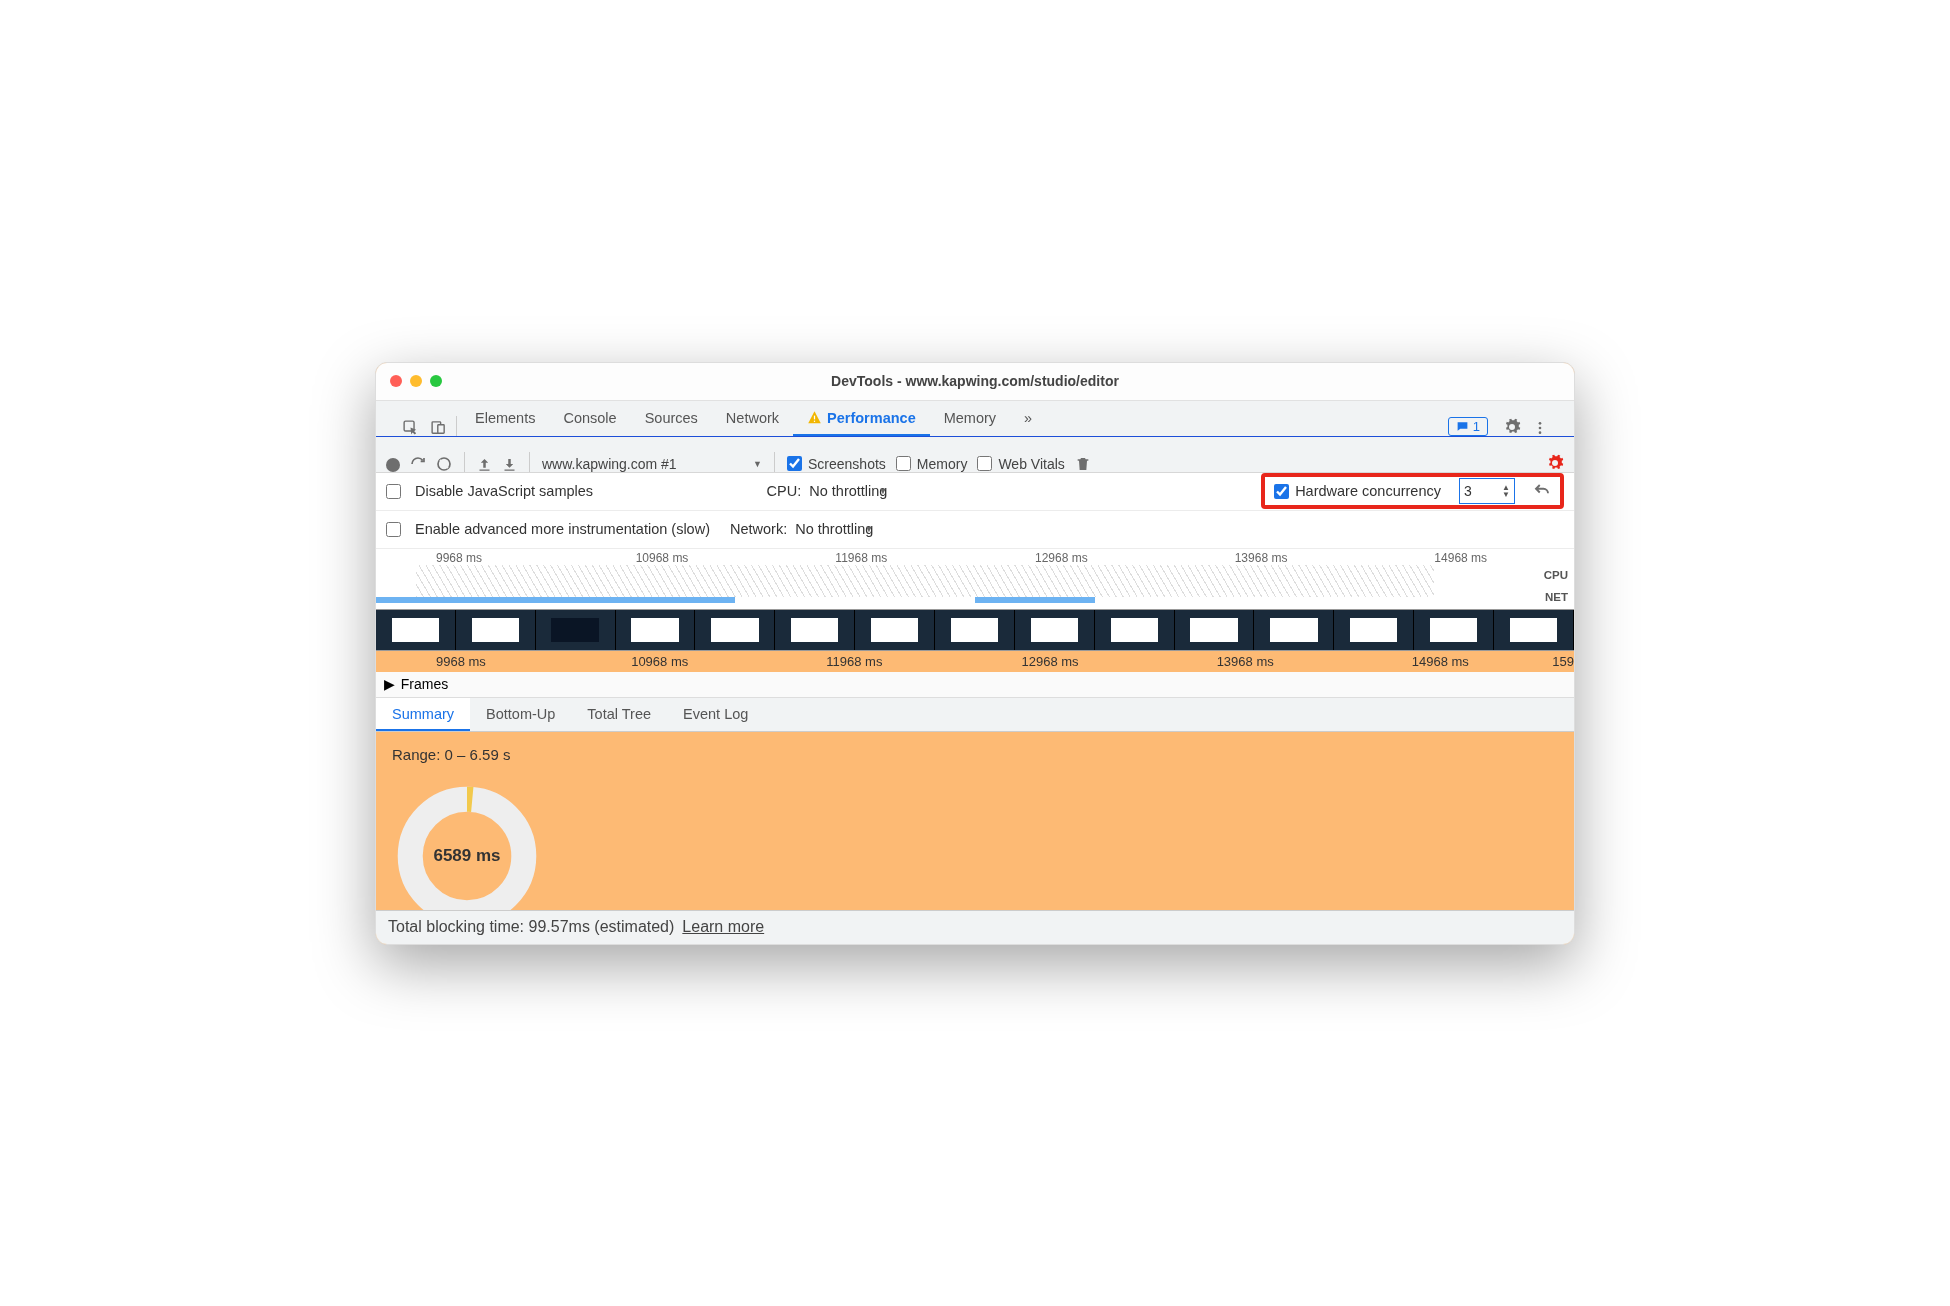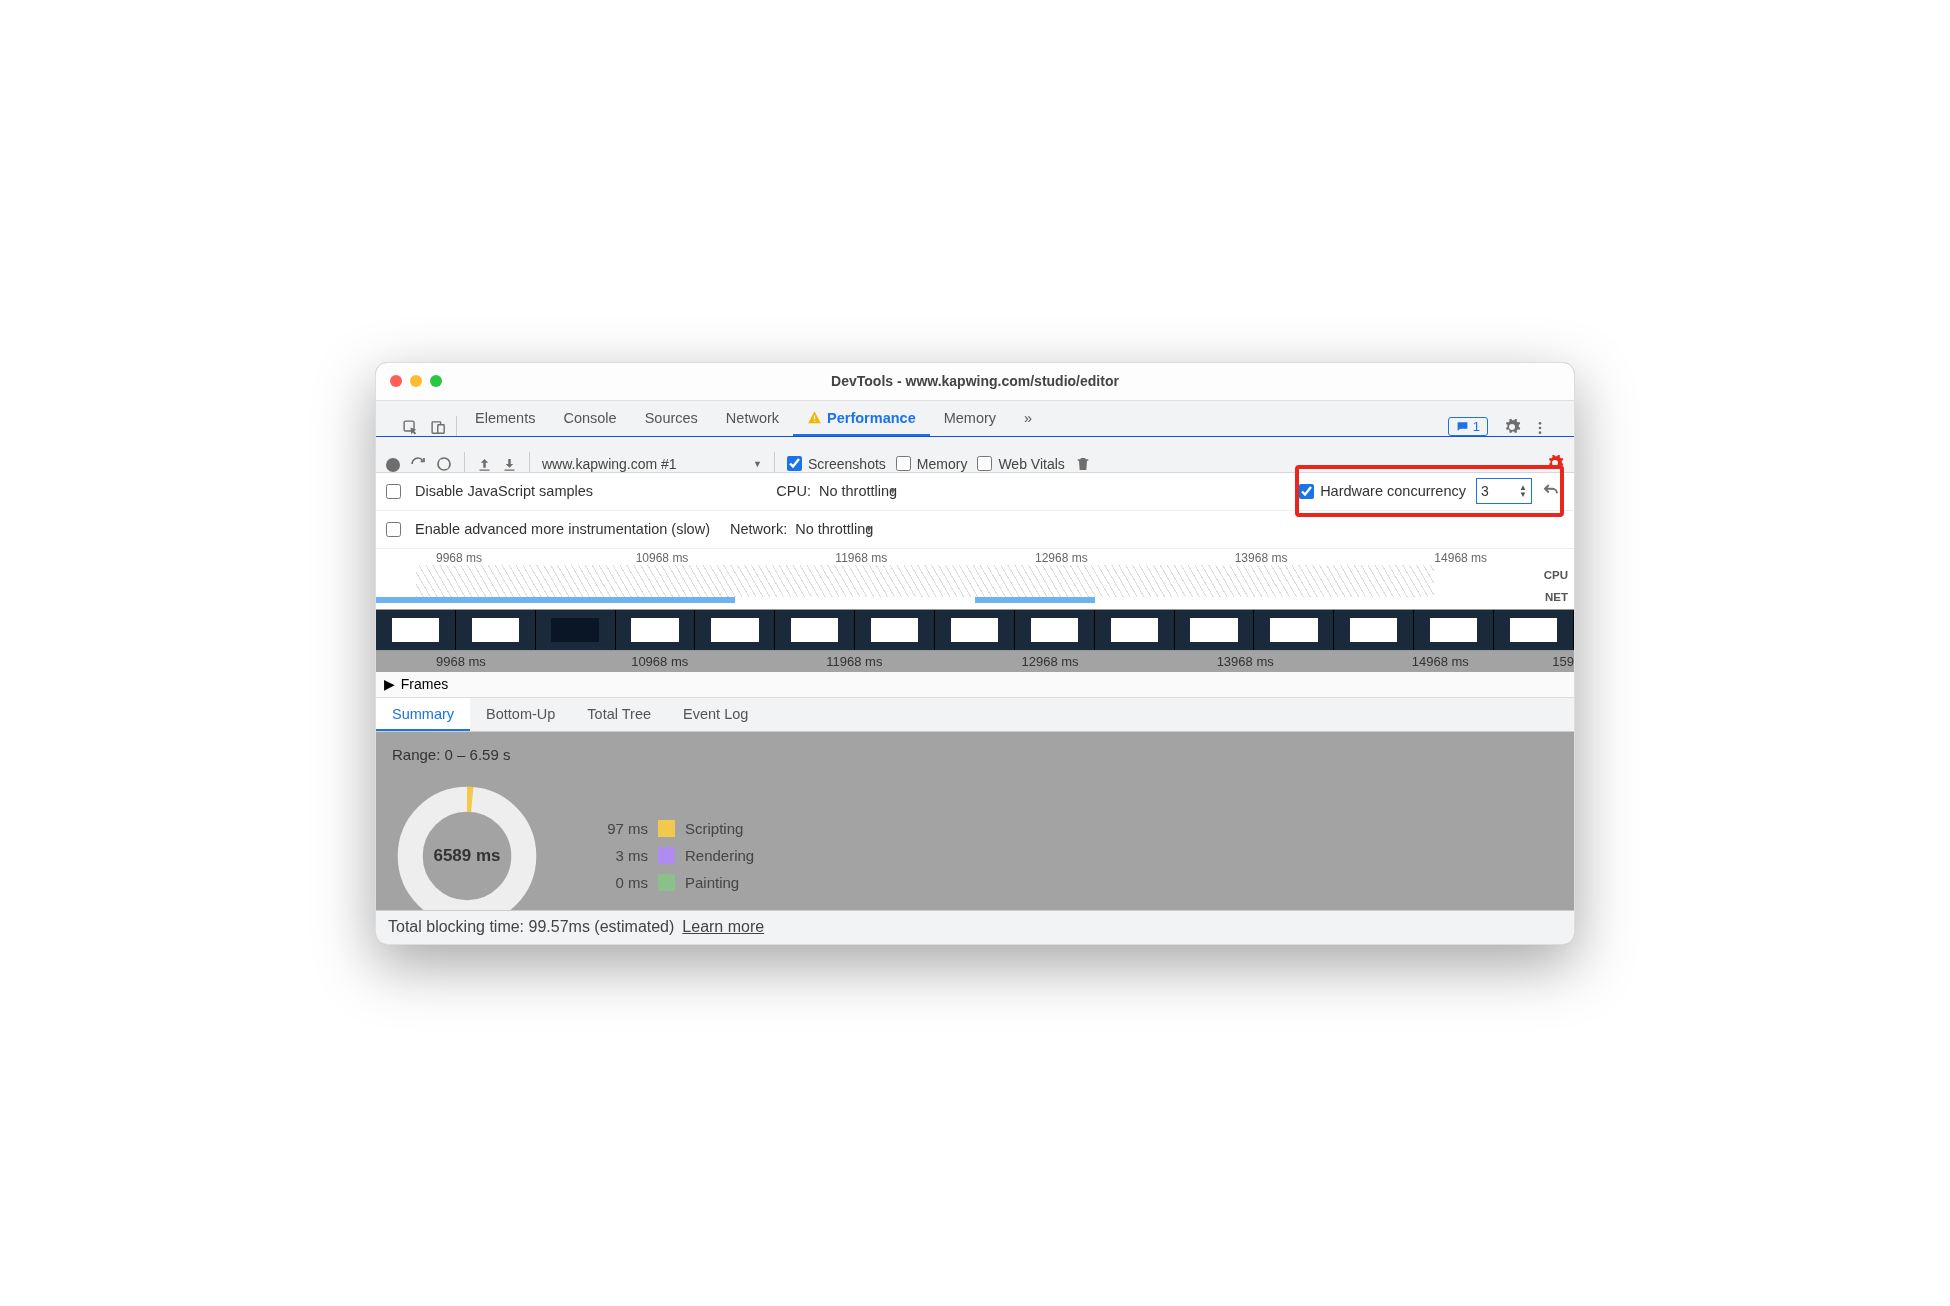--- a/index.html
+++ b/index.html
@@ -1,17 +1,17 @@
 <!DOCTYPE html>
 <html><head>
 <meta charset="utf-8">
 <style>
 * { margin:0; padding:0; box-sizing:border-box; font-family:-apple-system,BlinkMacSystemFont,"Segoe UI",Helvetica,Arial,sans-serif; }
 body { background:#fff; display:flex; align-items:center; justify-content:center; height:100vh; }
-.window { width:1200px; background:#a3a3a3; border-radius:12px; box-shadow:0 20px 60px rgba(0,0,0,0.35); overflow:hidden; border:1px solid #ddd; }
+.window { width:1200px; background:#fdba74; border-radius:12px; box-shadow:0 20px 60px rgba(0,0,0,0.35); overflow:hidden; border:1px solid #ddd; }
 .titlebar { display:flex; align-items:center; height:38px; background:#fdfdfd; border-bottom:1px solid #e1e1e1; position:relative; }
 .traffic { display:flex; gap:8px; padding-left:14px; }
 .dot { width:12px; height:12px; border-radius:50%; }
 .dot.r{background:#ff5f57}.dot.y{background:#febc2e}.dot.g{background:#28c840}
 .title { position:absolute; left:0; right:0; text-align:center; font-size:14px; font-weight:600; color:#444; }
 .tabs { display:flex; align-items:flex-end; height:36px; border-bottom:1px solid #1d4ed8; background:#f1f3f4; padding:0 20px; font-size:14.5px; color:#555; }
 .tabs .ico { width:28px; display:flex; align-items:center; justify-content:center; color:#6e6e6e; }
 .tabs .sep { width:1px; height:20px; background:#ccc; margin:0 4px; }
 .tab { padding:0 14px; height:36px; display:flex; align-items:center; cursor:pointer; gap:5px; }
 .tab.active { color:#1a73e8; border-bottom:2px solid:#1a73e8; box-shadow:inset 0 -2px 0 #1a73e8;font-weight:bold; }
@@ -20,21 +20,21 @@
 .toolbar { display:flex; align-items:flex-end; height:36px; border-bottom:1px solid #d7d7d7; background:#f1f3f4; padding:0 10px; font-size:14px; color:#444; gap:10px; }
 .toolbar .sep{width:1px;height:20px;background:#ccc;margin:0 2px}
 .recdot{width:14px;height:14px;border-radius:50%;background:#6e6e6e}
 .ibtn{color:#6e6e6e;display:flex;align-items:center}
 .dd{position:relative;display:flex;align-items:center}
 .dd::after{content:'▼';font-size:9px;color:#666;position:absolute;right:0}
 input[type=checkbox]{width:15px;height:15px;accent-color:#1a73e8;margin-right:6px;vertical-align:middle}
 .cbx{display:flex;align-items:center;gap:0px}
 .optrow{display:flex;align-items:center;height:38px;padding:0 10px;font-size:14.5px;color:#333;gap:20px;border-bottom:1px solid #ececec;background:#fff}
 .optrow .grp{display:flex;align-items:center;gap:8px}
-.highlight{border:4px solid #e8261b;border-radius:4px;padding:2px 0;display:flex;align-items:center;gap:10px;height:52px}
+.highlight{border:4px solid #e8261b;border-radius:4px;padding:2px 9px;display:flex;align-items:center;gap:18px;height:36px}
 .numinput{width:56px;height:26px;border:1px solid #1a73e8;display:flex;align-items:center;padding:0 4px;font-size:14px;justify-content:space-between}
 .stepper{display:flex;flex-direction:column;font-size:8px;line-height:7px;color:#555}
 .timeline{position:relative;height:60px;background:#fff}
 .tickrow{display:flex;font-size:12px;color:#666;padding:2px 0 0 0}
 .tickrow span{flex:1;text-align:left;padding-left:60px}
 .timeline .lbl{position:absolute;right:6px;font-size:11.5px;font-weight:700;color:#555}
 .hatch{height:32px;background:repeating-linear-gradient(60deg,#bbb 0,#bbb 1px,transparent 1px,transparent 6px);opacity:.5;margin:0 140px 0 40px}
 .netbar{height:6px;background:linear-gradient(90deg,#6db3f2 0 30%,transparent 30% 50%,#6db3f2 50% 60%,transparent 60%)}
 .thumbs{display:flex;height:42px;background:#111;border-top:1px solid #999;border-bottom:1px solid #999}
 .thumb{flex:1;border-right:1px solid #000;background:#1a2a3a;position:relative;display:flex;align-items:center;justify-content:center}
@@ -282,37 +282,20 @@
   <div class="summary">
     <div>Range: 0 – 6.59 s</div>
     <div class="chartwrap">
       <div class="donut">
         <svg width="150" height="150" viewBox="0 0 42 42">
           <circle cx="21" cy="21" r="15.9" fill="none" stroke="#eee" stroke-width="7"></circle>
           <circle cx="21" cy="21" r="15.9" fill="none" stroke="#f2c94c" stroke-width="7" stroke-dasharray="1.5 98.5" stroke-dashoffset="0"></circle>
         </svg>
         <div class="c">6589 ms</div>
       </div>
-      <div class="legend">
-        <div class="lrow">
-            <span class="ms">97 ms</span>
-            <span class="sw" style="background:#f2c94c"></span>
-            <span>Scripting</span>
-          </div>
-        <div class="lrow">
-            <span class="ms">3 ms</span>
-            <span class="sw" style="background:#b18cf0"></span>
-            <span>Rendering</span>
-          </div>
-        <div class="lrow">
-            <span class="ms">0 ms</span>
-            <span class="sw" style="background:#8bc08b"></span>
-            <span>Painting</span>
-          </div>
-      </div>
     </div>
   </div>
 
   <div class="footer">
     <span>Total blocking time: 99.57ms (estimated)</span>
     <a href="#">Learn more</a>
   </div>
 
 </div>
 

